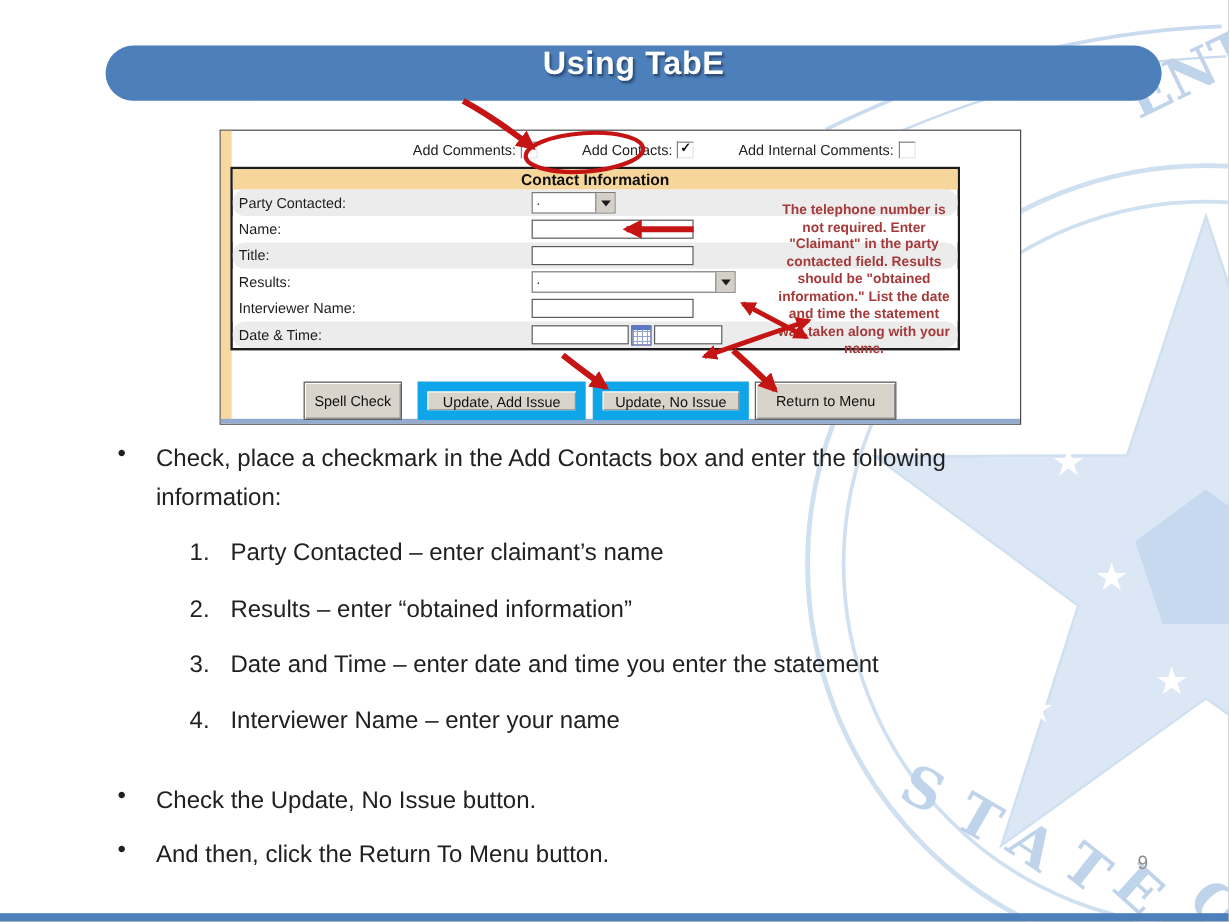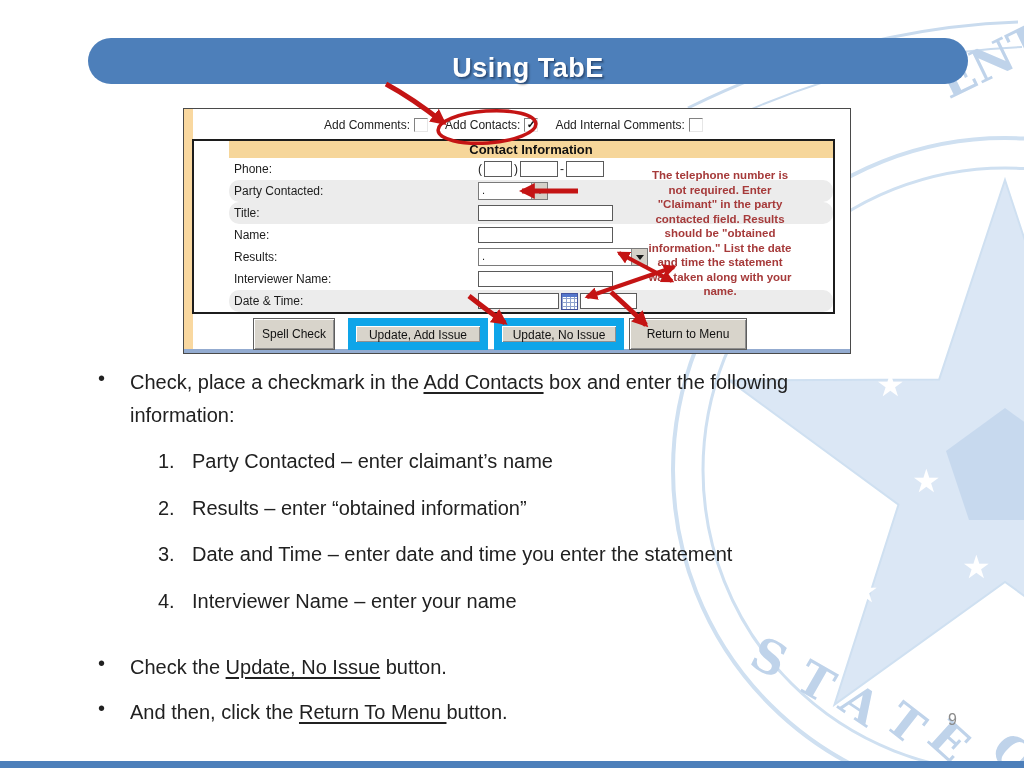--- a/index.html
+++ b/index.html
@@ -2,36 +2,36 @@
 <html><head>
 <meta charset="utf-8">
 <style>
   html,body{margin:0;padding:0;background:#888;}
   .slide{position:relative;width:1024px;height:768px;background:#ffffff;overflow:hidden;
          font-family:"Liberation Sans",sans-serif;color:#212121;}
   
   .watermark{position:absolute;left:0;top:0;z-index:0;pointer-events:none;}
   
   .titlebar{position:absolute;left:88px;top:38px;width:880px;height:46px;background:#4d7fba;z-index:1;
-            display:flex;align-items:flex-end;justify-content:center;border-radius:23px;}
+            display:flex;align-items:flex-start;justify-content:center;border-radius:23px;}
   .titlebar span{font-size:27px;font-weight:bold;color:#ffffff;letter-spacing:.5px;
                  text-shadow:1px 1px 0 #2d5080,2px 2px 2px rgba(0,0,0,.3);}
   
   .shot{position:absolute;left:183px;top:108px;width:666px;height:244px;background:#fff;
         border:1px solid #4a4a4a;z-index:1;font-size:12px;}
   .shot .lstrip{position:absolute;left:0;top:0;width:9px;height:100%;background:#f9d8a0;}
   .shot .bstrip{position:absolute;left:0;bottom:0;width:100%;height:4px;background:#93abd0;}
   .cbrow{position:absolute;left:140px;top:9px;display:flex;align-items:center;font-size:12px;color:#222;}
-  .cbitem{display:flex;align-items:center;margin-right:17px;}
+  .cbitem{display:flex;align-items:center;margin-right:17px;margin-left:20px;}
   .cbitem .lbl{margin-right:4px;}
   .cbx{width:12px;height:12px;background:#fff;border:1px solid #828282;
        border-right-color:#e6e6e6;border-bottom-color:#e6e6e6;
        font-size:11px;line-height:11px;text-align:center;font-weight:bold;color:#111;}
   
-  .ftable{position:absolute;left:8px;top:30px;width:604px;border:2px solid #1c1c1c;background:#fff;padding-left:35px;}
+  .ftable{position:absolute;left:8px;top:30px;width:604px;border:2px solid #1c1c1c;background:#fff;}
   .fhead{height:17px;line-height:17px;background:#f6d69a;font-weight:bold;font-size:13px;
          text-align:center;color:#101010;}
   .frow{position:relative;height:22px;display:flex;align-items:center;padding-left:5px;background:#fff;}
   .frow.alt{background:#ececec;border-radius:10px;}
   .frow .flabel{font-size:12px;color:#1c1c1c;}
   .fields{position:absolute;left:249px;top:0;height:22px;display:flex;align-items:center;gap:2px;}
   .tin{height:14px;border:1px solid #5a5a5a;background:#fff;}
   .w26{width:26px}.w36{width:36px}.w55{width:55px}.w79{width:79px}.w133{width:133px}
   .sel{height:16px;border:1px solid #7a7a7a;background:#fff;display:flex;align-items:stretch;}
   .sel .val{flex:1;font-size:11px;padding-left:3px;line-height:15px;color:#222;}
@@ -50,21 +50,21 @@
         font-family:"Liberation Sans",sans-serif;font-size:12px;color:#111;text-align:center;line-height:18px;}
   .fbtn.heavy{border:8px solid #0ea5e9;line-height:16px;}
   .btn1{left:69px;width:82px;}.btn2{left:164px;width:140px;}
   .btn3{left:310px;width:130px;}.btn4{left:445px;width:118px;}
   
   .arrows{position:absolute;left:0;top:0;z-index:3;pointer-events:none;}
   
   .bullet{position:absolute;left:98px;display:flex;z-index:1;}
   .dot{width:32px;font-size:20px;padding-top:1px;color:#212121;}
   .btext{font-size:20px;line-height:33px;width:765px;color:#212121;}
-  .u{text-decoration:underline;text-underline-offset:3px;text-decoration-thickness:1.5px;}
+  .u{text-underline-offset:3px;text-decoration-thickness:1.5px;}
   .nitem{position:absolute;left:158px;display:flex;z-index:1;font-size:20px;color:#212121;}
   .nitem .num{width:34px;}
   .pagenum{position:absolute;left:948px;top:711px;font-size:16px;color:#8b8b8b;z-index:1;}
   .bottombar{position:absolute;left:0;top:761px;width:1024px;height:7px;background:#4d7fba;z-index:2;}
 </style>
 </head>
 <body>
 
 <div class="slide">
 
@@ -118,53 +118,42 @@
       </div>
       <div class="cbitem">
         <span class="lbl">Add Internal Comments:</span>
         <span class="cbx"></span>
       </div>
     </div>
 
     <div class="ftable">
       <div class="fhead">Contact Information</div>
 
-      <div class="frow">
-        <span class="flabel">Phone:</span>
-        <span class="fields">
-          <span>(</span>
-          <span class="tin w26"></span>
-          <span>)</span>
-          <span class="tin w36"></span>
-          <span>-</span>
-          <span class="tin w36"></span>
-        </span>
-      </div>
 
       <div class="frow alt">
         <span class="flabel">Party Contacted:</span>
         <span class="fields">
           <span class="sel w68">
             <span class="val">.</span>
             <span class="dbtn">
                 <span class="tri"></span>
               </span>
           </span>
         </span>
       </div>
 
+      <div class="frow">
+        <span class="flabel">Name:</span>
+        <span class="fields">
+            <span class="tin w133"></span>
+          </span>
+      </div>
+
       <div class="frow alt">
         <span class="flabel">Title:</span>
-        <span class="fields">
-            <span class="tin w133"></span>
-          </span>
-      </div>
-
-      <div class="frow">
-        <span class="flabel">Name:</span>
         <span class="fields">
             <span class="tin w133"></span>
           </span>
       </div>
 
       <div class="frow">
         <span class="flabel">Results:</span>
         <span class="fields">
           <span class="sel w168">
             <span class="val">.</span>

